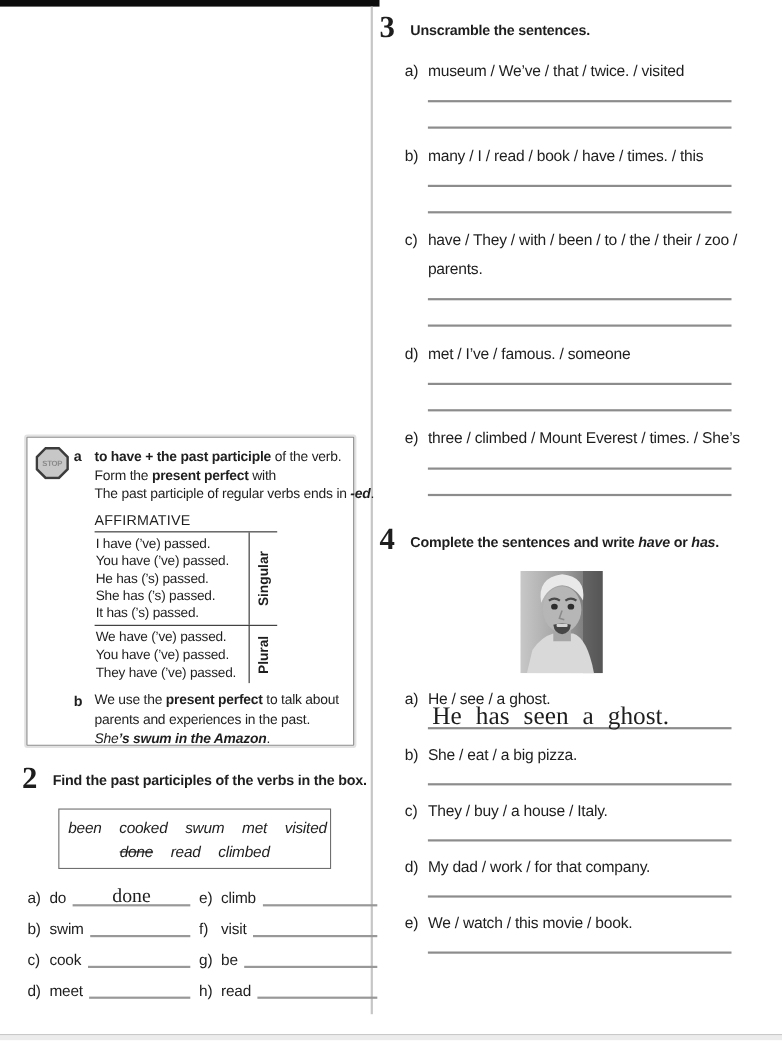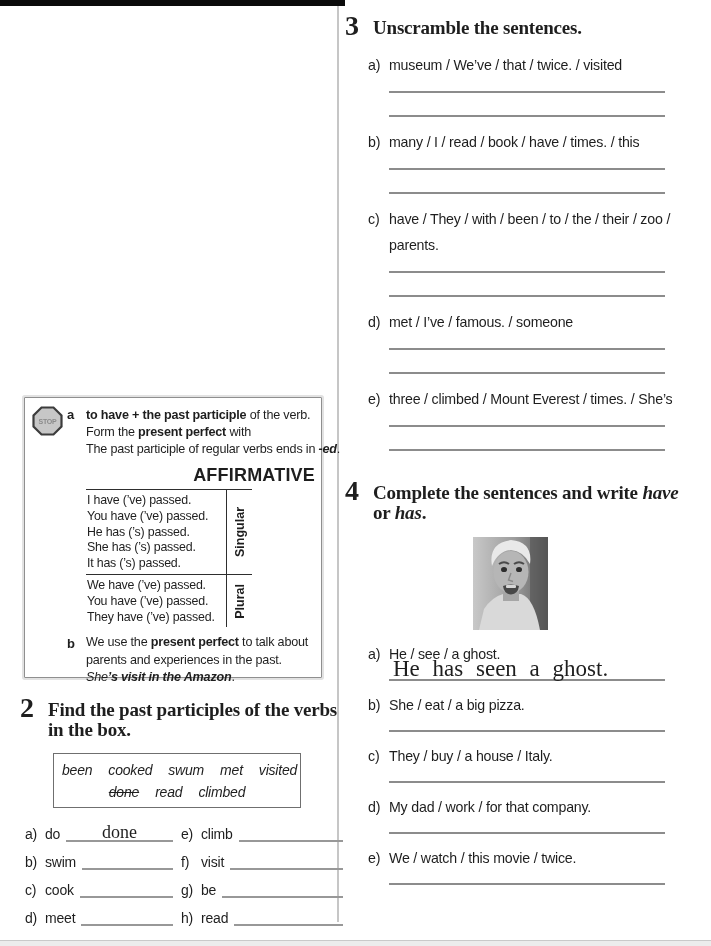--- a/index.html
+++ b/index.html
@@ -20,35 +20,35 @@
     padding:7px 6px 6px 7px; border-radius:1px;
   }
   .gb-point { display:flex; }
   .gb-icon { width:31px; flex:0 0 31px; padding-top:1px; }
   .gb-letter { flex:0 0 12px; font-weight:700; font-size:13px; padding-top:2px; margin-left:4px; }
   .gb-text { margin-left:7px; font-size:12.6px; line-height:17px; padding-top:2px; }
   .gb-line { white-space:nowrap; }
   b.k { font-weight:700; }
   i.k { font-style:italic; }
   .bi { font-weight:700; font-style:italic;margin-top:40px; }
-  .affirmative { margin:7px 0 3px 54px; font-weight:700; font-size:18px; letter-spacing:0.2px;text-align:right; }
+  .affirmative { margin:7px 0 3px 54px; font-weight:400; font-size:13px; letter-spacing:0.2px; }
   .conj-table { margin-left:54px; width:166px; border-top:1.5px solid #2e2e2e; }
   .conj-group { display:flex; }
   .conj-group.plural { border-top:1.5px solid #2e2e2e; }
   .conj-rows { width:140px; padding:3px 0 2px 1px; }
   .conj-row { font-size:12.4px; line-height:15.8px; white-space:nowrap; }
   .conj-side { width:26px; border-left:1.5px solid #2e2e2e; display:flex; align-items:center; justify-content:center; }
   .rot { writing-mode:vertical-rl; transform:rotate(180deg); font-weight:700; font-size:12.5px; letter-spacing:0; }
   .gb-point.b { margin-top:7px; }
   .gb-point.b .gb-text { padding-top:0; line-height:17.5px; }
 
   
   .ex-head { display:flex; }
   .ex-num { flex:0 0 28px; font-family:"Liberation Serif", serif; font-weight:700; font-size:28px; line-height:28px; }
-  .ex-title { font-weight:700; font-size:19px; line-height:20px; padding-top:6px;font-family:Liberation Serif, serif; }
+  .ex-title { font-weight:700; font-size:13px; line-height:20px; padding-top:6px; }
   .line { border-bottom:2px solid #8c8c8c; }
 
   
   .ex2 { position:absolute; left:0; top:694px; width:337px; padding-left:20px; }
   .ex2 .ex-title { width:292px; }
   .word-box {
     margin:13px 0 0 33px; width:248px; border:1px solid #6f6f6f;
     text-align:center; font-style:italic; font-size:14px; line-height:22px; padding:5px 0 4px;
   }
   .word-box span { margin:0 8px; }
@@ -126,21 +126,21 @@
           </div>
       </div>
     </div>
 
     <div class="gb-point b">
       <span class="gb-icon"></span>
       <span class="gb-letter">b</span>
       <div class="gb-text">
         <div class="gb-line"><span>We use the </span><b class="k">present perfect</b><span> to talk about</span></div>
         <div class="gb-line">parents and experiences in the past.</div>
-        <div class="gb-line"><i class="k">She</i><span class="bi">’s visit in the Amazon</span><span>.</span></div>
+        <div class="gb-line"><i class="k">She</i><span class="bi">’s swum in the Amazon</span><span>.</span></div>
       </div>
     </div>
   </div>
 
   <div class="ex2">
     <div class="ex-head">
       <span class="ex-num">2</span>
       <span class="ex-title">Find the past participles of the verbs in the box.</span>
     </div>
     <div class="word-box">
@@ -309,21 +309,21 @@
       <div class="q-item">
           <span class="q-label">d)</span>
           <span class="q-text">My dad / work / for that company.</span>
         </div>
       <div class="ans">
           <span class="ans-text"></span>
         </div>
 
       <div class="q-item">
           <span class="q-label">e)</span>
-          <span class="q-text">We / watch / this movie / twice.</span>
+          <span class="q-text">We / watch / this movie / book.</span>
         </div>
       <div class="ans">
           <span class="ans-text"></span>
         </div>
     </div>
   </div>
 
   <div class="bottom-strip"></div>
 </div>
 

